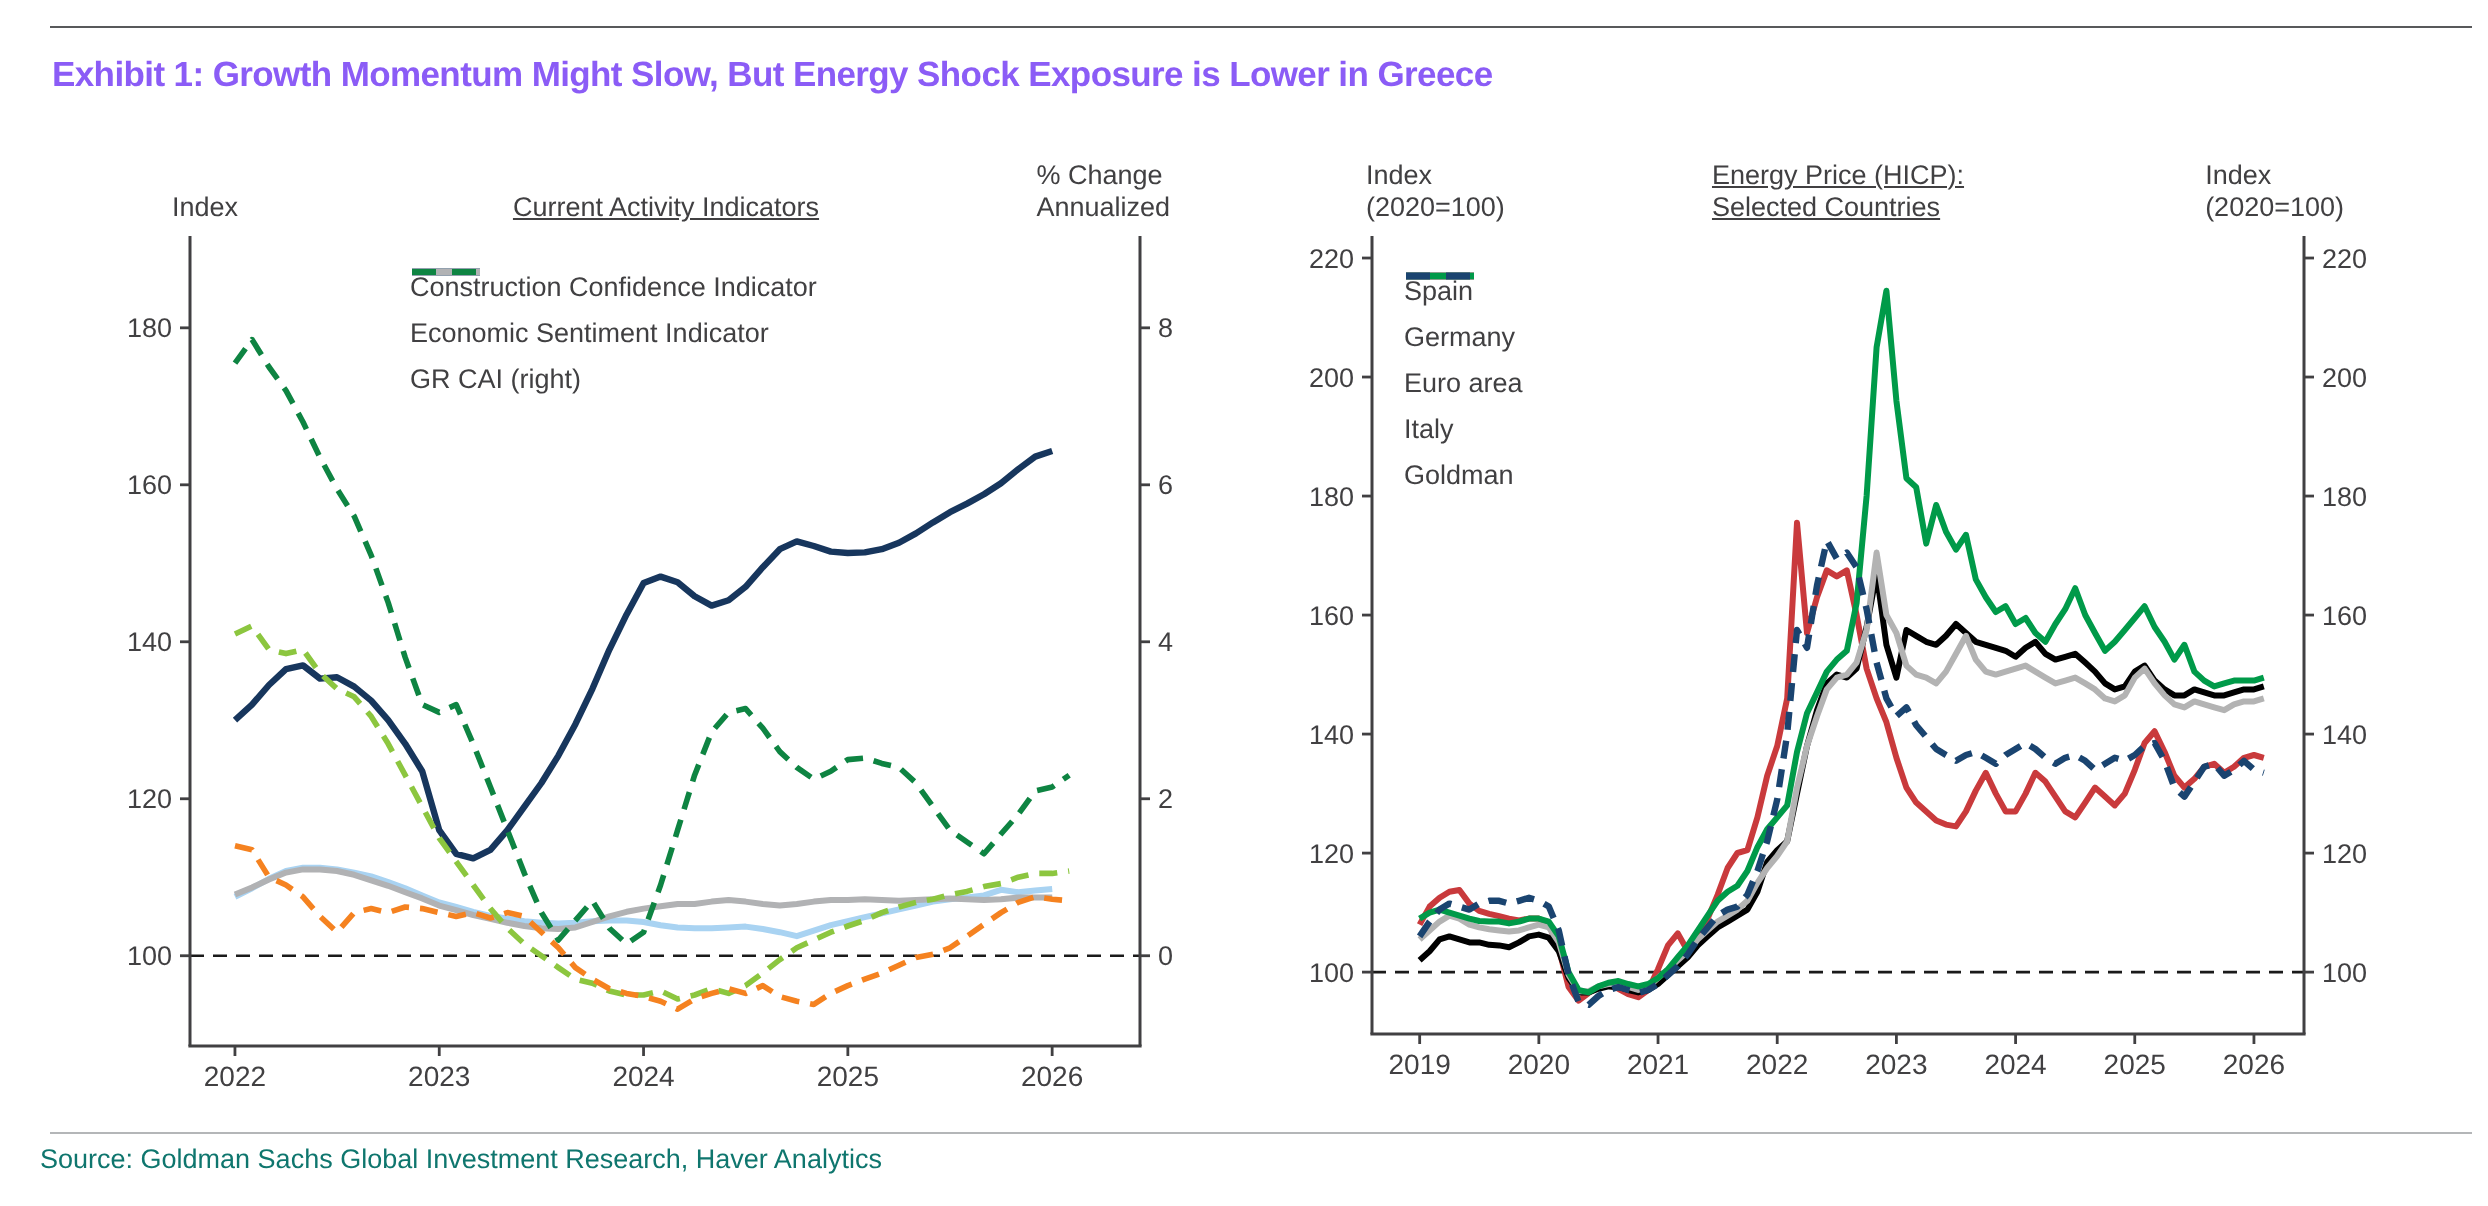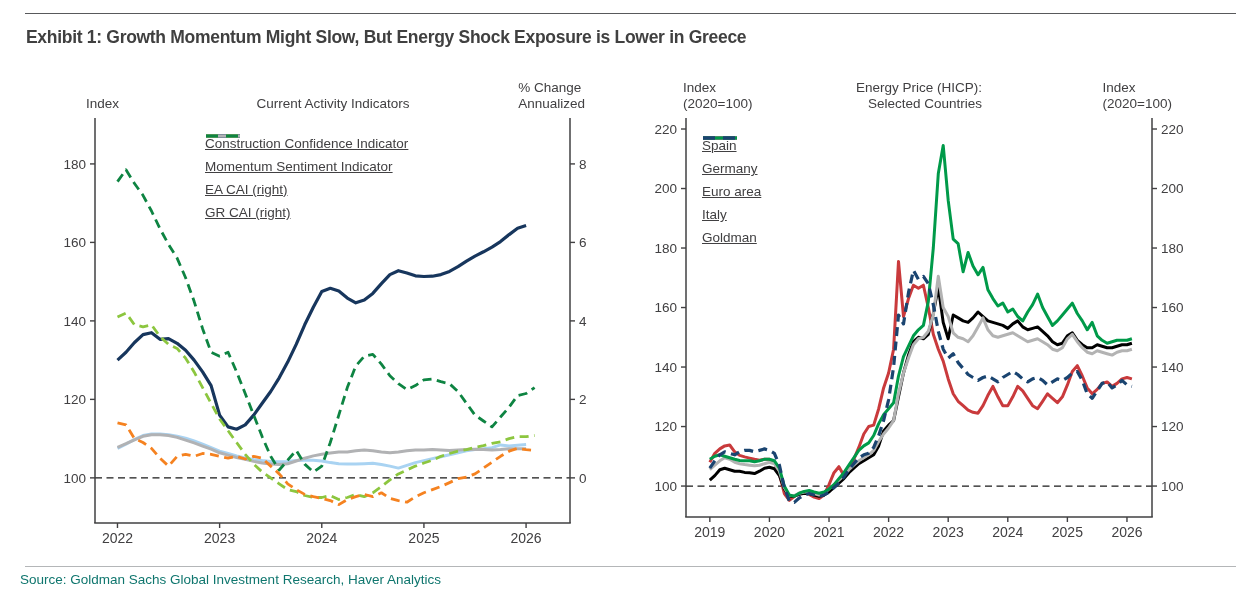--- a/index.html
+++ b/index.html
@@ -2,41 +2,41 @@
 <html><head>
 <meta charset="utf-8">
 <style>
   html,body{margin:0;padding:0;background:#ffffff;}
   .page{position:relative;width:1244px;height:603px;background:#ffffff;
         font-family:"Liberation Sans",sans-serif;color:#414042;overflow:hidden;}
   .rule{position:absolute;left:25px;right:8px;height:0;border-top:1px solid #58595b;}
   .rule.top{top:13px;}
   .rule.bottom{top:566px;border-top:1px solid #b4b6b8;}
   .exhibit-title{position:absolute;left:26px;top:27px;right:10px;
-        font-size:17.5px;font-weight:bold;color:#404040;letter-spacing:-0.3px;}
+        font-size:17.5px;font-weight:bold;color:#8b5cf6;letter-spacing:-0.3px;}
   .source{position:absolute;left:20px;top:572px;font-size:13.5px;color:#0f766e;}
   .chart{position:absolute;top:70px;}
   #chart-0{left:60px;width:545px;height:492px;}
   #chart-1{left:650px;width:560px;height:492px;}
   .chart svg{position:absolute;left:0;top:0;}
   svg text{font-family:"Liberation Sans",sans-serif;font-size:13.5px;fill:#414042;}
   svg text.xlab{font-size:14px;}
   .chart-head{position:absolute;top:2px;height:40px;display:flex;
         justify-content:space-between;align-items:flex-end;pointer-events:none;}
   #chart-0 .chart-head{left:26px;width:499px;}
   #chart-1 .chart-head{left:33px;width:489px;}
   .axis-head{font-size:13.5px;line-height:16px;color:#414042;white-space:pre-line;}
   .axis-head.right{text-align:left;}
   .axis-head.center{position:absolute;bottom:0;transform:translateX(-50%);
-        text-align:right;white-space:pre-line;}
+        text-align:left;white-space:pre-line;text-decoration:underline;}
   #chart-0 .axis-head.center{left:247px;}
   #chart-1 .axis-head.center{left:236px;}
   .legend{position:absolute;display:flex;flex-direction:column;}
   .lg-row{display:flex;align-items:center;height:23px;gap:11px;}
-  .lg-label{font-size:13.5px;color:#414042;white-space:nowrap;text-decoration:underline;}
+  .lg-label{font-size:13.5px;color:#414042;white-space:nowrap;}
 </style>
 </head>
 <body>
 
 <div class="page">
   <div class="rule top"></div>
   <div class="exhibit-title">Exhibit 1: Growth Momentum Might Slow, But Energy Shock Exposure is Lower in Greece</div>
 
   <section class="chart" id="chart-0">
     <div class="chart-head">
@@ -49,27 +49,21 @@
         <div class="lg-row">
           <svg width="36" height="8">
             <line x1="1" x2="35" y1="4" y2="4" stroke="#17365d" stroke-width="3.4000000000000004"></line>
           </svg>
           <span class="lg-label">Construction Confidence Indicator</span>
         </div>
         <div class="lg-row">
           <svg width="36" height="8">
             <line x1="1" x2="35" y1="4" y2="4" stroke="#b1b2b4" stroke-width="3.2"></line>
           </svg>
-          <span class="lg-label">Momentum Sentiment Indicator</span>
-        </div>
-        <div class="lg-row">
-          <svg width="36" height="8">
-            <line x1="1" x2="35" y1="4" y2="4" stroke="#8cc63f" stroke-width="3" stroke-dasharray="12 8"></line>
-          </svg>
-          <span class="lg-label">EA CAI (right)</span>
+          <span class="lg-label">Economic Sentiment Indicator</span>
         </div>
         <div class="lg-row">
           <svg width="36" height="8">
             <line x1="1" x2="35" y1="4" y2="4" stroke="#0e8442" stroke-width="3" stroke-dasharray="12 8"></line>
           </svg>
           <span class="lg-label">GR CAI (right)</span>
         </div>
       </div>
   <svg width="545" height="492">
         <defs>

